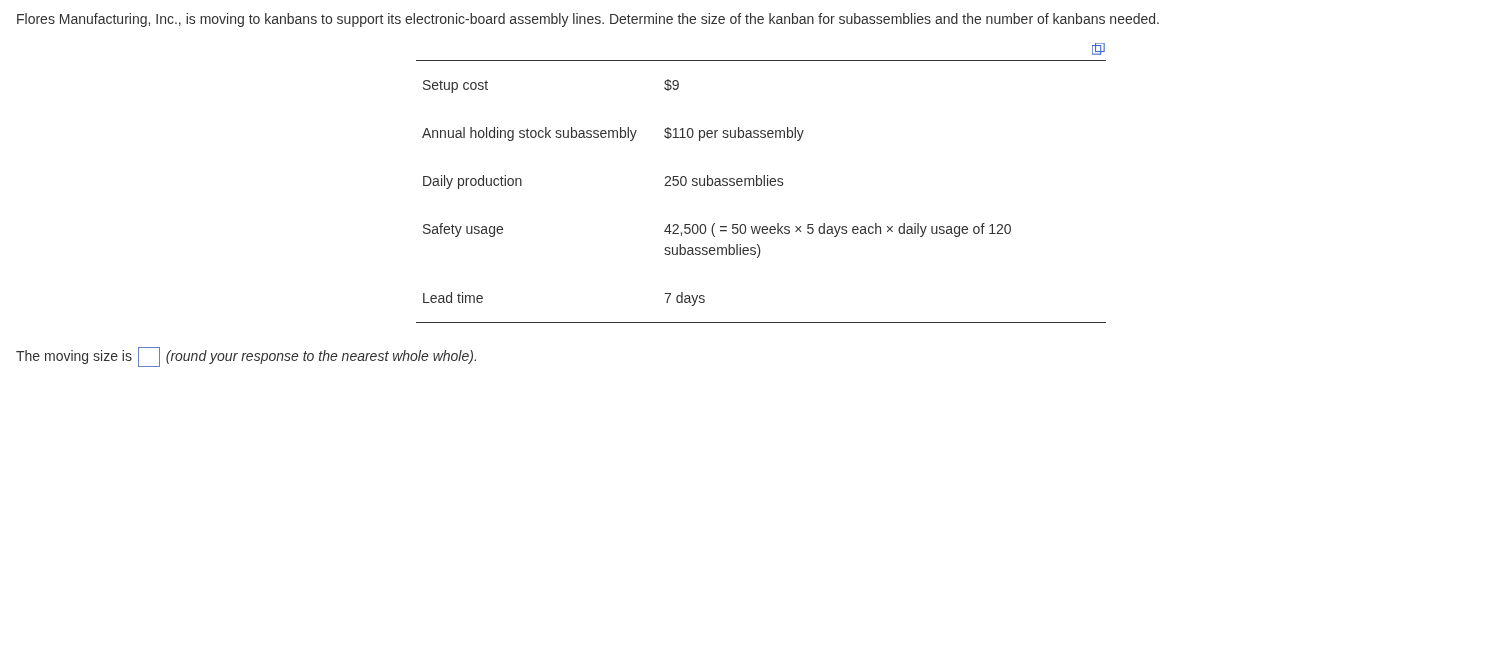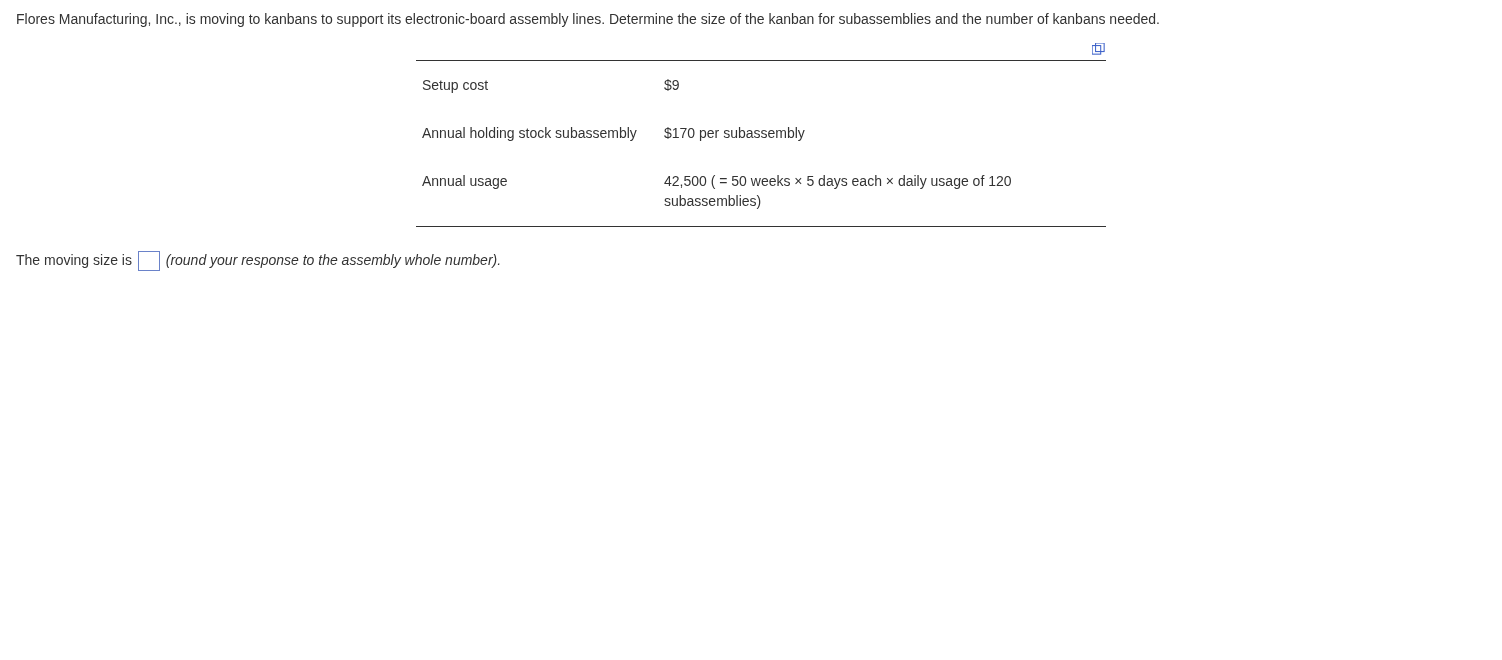--- a/index.html
+++ b/index.html
@@ -90,27 +90,35 @@
     </svg>
   </span>
   <table class="data-table">
     <tbody>
         <tr>
       <td class="label">Setup cost</td>
       <td>$9</td>
     </tr>
     <tr>
       <td class="label">Annual holding stock subassembly</td>
-      <td>$170 per subassembly</td>
+      <td>$110 per subassembly</td>
     </tr>
     <tr>
-      <td class="label">Annual usage</td>
+      <td class="label">Daily production</td>
+      <td>250 subassemblies</td>
+    </tr>
+    <tr>
+      <td class="label">Safety usage</td>
       <td>42,500 ( = 50 weeks × 5 days each × daily usage of  120 subassemblies)</td>
+    </tr>
+    <tr>
+      <td class="label">Lead time</td>
+      <td>7 days</td>
     </tr>
   </tbody>
     </table>
 </div>
 
 <div class="answer-line">
   <span>The moving size is</span>
   <input type="text" class="answer-input" placeholder="" value="" style="">
-  <span class="hint">(round your response to the assembly whole number).</span>
+  <span class="hint">(round your response to the nearest whole whole).</span>
 </div>
 
 </body></html>

